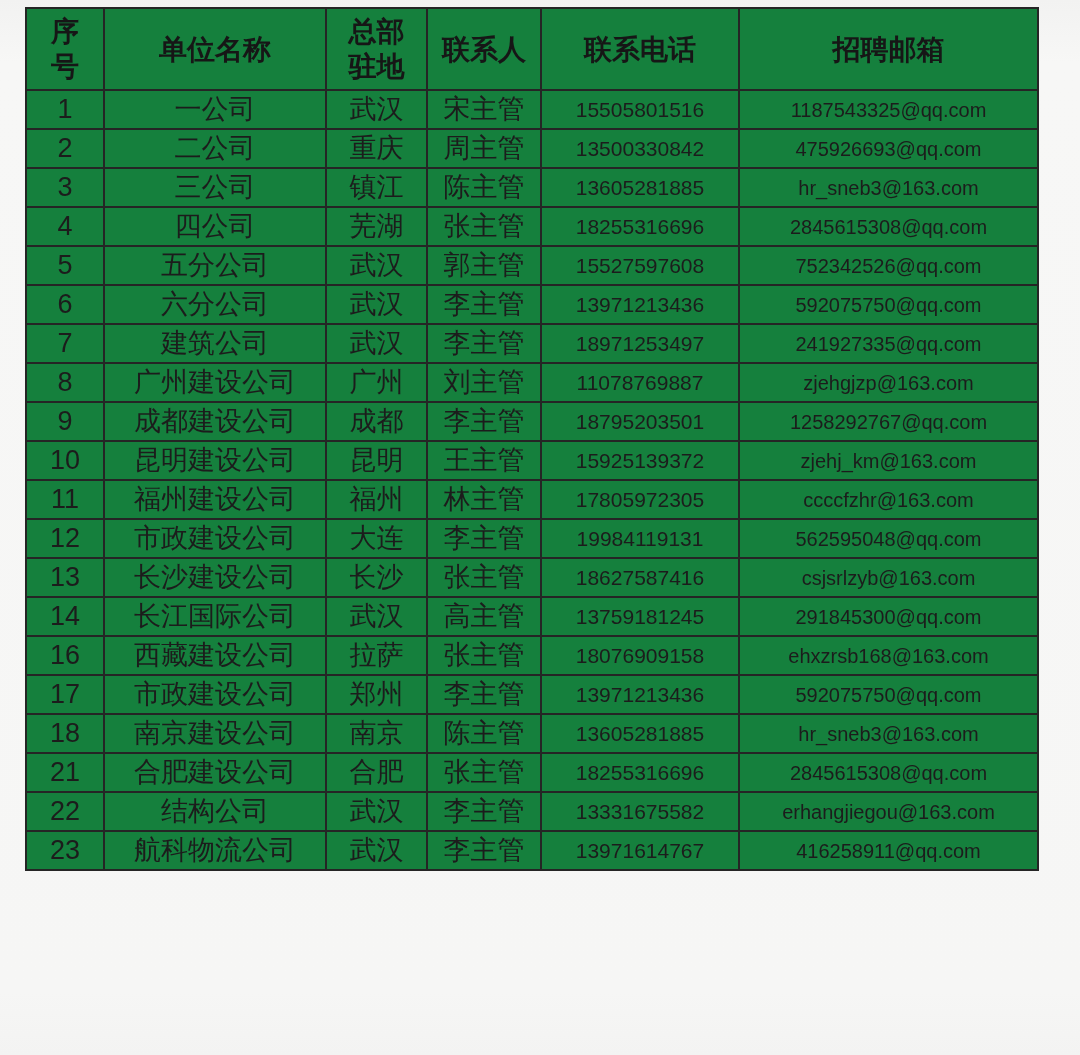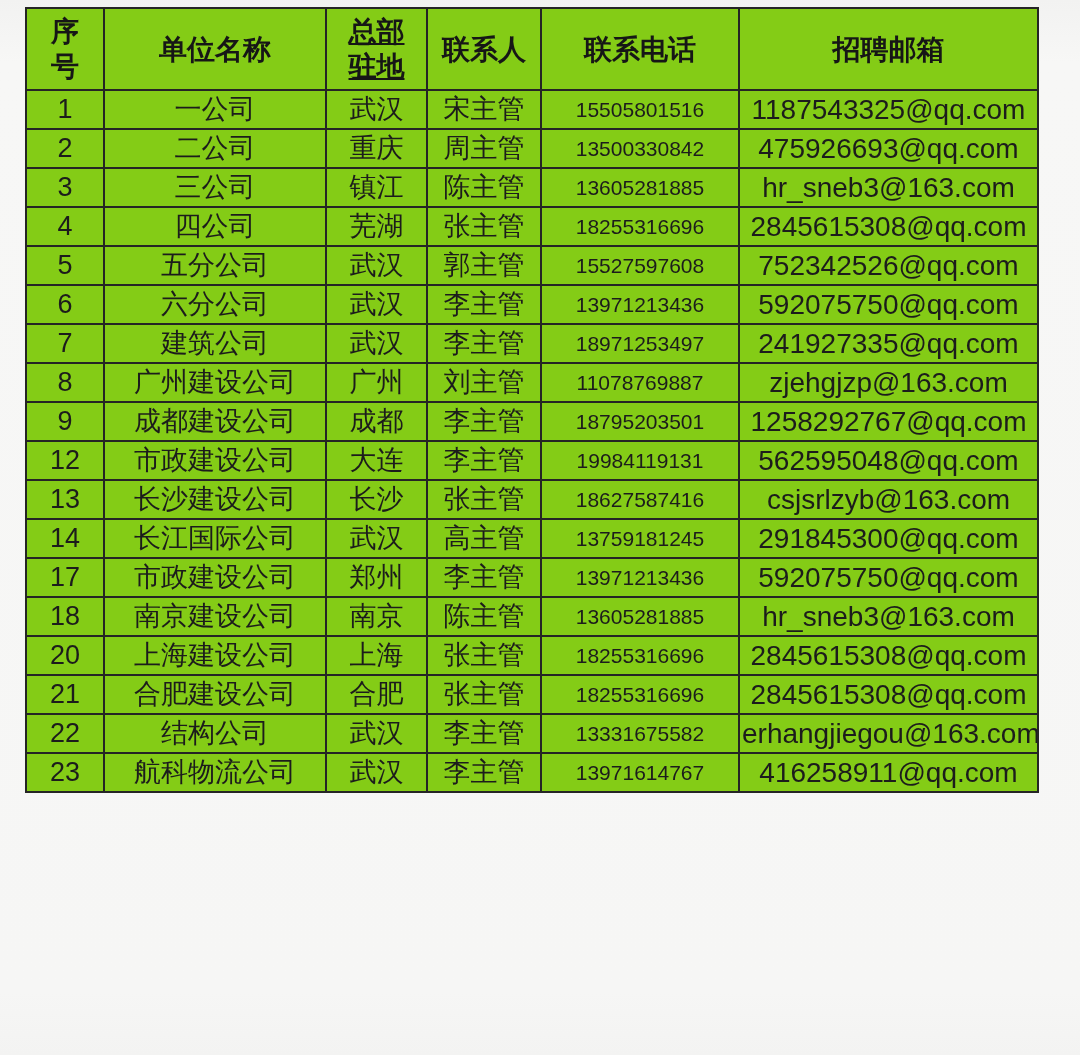--- a/index.html
+++ b/index.html
@@ -16,51 +16,51 @@
   }
   .sheet {
     position: absolute;
     top: 7px;
     left: 25px;
   }
   table.contact-table {
     border-collapse: collapse;
     table-layout: fixed;
     width: 1012px;
-    background: #84cc16;
+    background: #15803d;
   }
   .contact-table th,
   .contact-table td {
     border: 2px solid #252525;
     text-align: center;
     vertical-align: middle;
     overflow: hidden;
     white-space: normal;
   }
   .contact-table thead th {
     height: 78px;
     font-size: 28px;
     font-weight: bold;
     line-height: 1.25;
     color: #161616;
   }
   
   .contact-table th.col-serial  { padding: 0 22px; }
-  .contact-table th.col-hq      { padding: 0 12px; text-decoration: underline; }
+  .contact-table th.col-hq      { padding: 0 12px; }
   .contact-table tbody td {
     height: 37px;
     font-size: 27px;
     line-height: 1;
     padding: 0 2px;
     color: #1c1c1c;
     white-space: nowrap;
   }
   .contact-table td.cell-serial { font-size: 27px; }
   .contact-table td.cell-phone  { font-size: 21px; letter-spacing: 0px; }
-  .contact-table td.cell-email  { font-size: 28px; }
+  .contact-table td.cell-email  { font-size: 20px; }
   col.c-serial  { width: 78px;  }
   col.c-company { width: 222px; }
   col.c-hq      { width: 101px; }
   col.c-contact { width: 114px; }
   col.c-phone   { width: 198px; }
   col.c-email   { width: 299px; }
 </style>
 </head>
 <body>
 
@@ -159,21 +159,37 @@
 
   <tr>
     <td class="cell-serial">9</td>
     <td class="cell-company">成都建设公司</td>
     <td class="cell-hq">成都</td>
     <td class="cell-contact">李主管</td>
     <td class="cell-phone">18795203501</td>
     <td class="cell-email">1258292767@qq.com</td>
   </tr>
 
-
+  <tr>
+    <td class="cell-serial">10</td>
+    <td class="cell-company">昆明建设公司</td>
+    <td class="cell-hq">昆明</td>
+    <td class="cell-contact">王主管</td>
+    <td class="cell-phone">15925139372</td>
+    <td class="cell-email">zjehj_km@163.com</td>
+  </tr>
+
+  <tr>
+    <td class="cell-serial">11</td>
+    <td class="cell-company">福州建设公司</td>
+    <td class="cell-hq">福州</td>
+    <td class="cell-contact">林主管</td>
+    <td class="cell-phone">17805972305</td>
+    <td class="cell-email">ccccfzhr@163.com</td>
+  </tr>
 
   <tr>
     <td class="cell-serial">12</td>
     <td class="cell-company">市政建设公司</td>
     <td class="cell-hq">大连</td>
     <td class="cell-contact">李主管</td>
     <td class="cell-phone">19984119131</td>
     <td class="cell-email">562595048@qq.com</td>
   </tr>
 
@@ -189,48 +205,48 @@
   <tr>
     <td class="cell-serial">14</td>
     <td class="cell-company">长江国际公司</td>
     <td class="cell-hq">武汉</td>
     <td class="cell-contact">高主管</td>
     <td class="cell-phone">13759181245</td>
     <td class="cell-email">291845300@qq.com</td>
   </tr>
 
 
+  <tr>
+    <td class="cell-serial">16</td>
+    <td class="cell-company">西藏建设公司</td>
+    <td class="cell-hq">拉萨</td>
+    <td class="cell-contact">张主管</td>
+    <td class="cell-phone">18076909158</td>
+    <td class="cell-email">ehxzrsb168@163.com</td>
+  </tr>
 
   <tr>
     <td class="cell-serial">17</td>
     <td class="cell-company">市政建设公司</td>
     <td class="cell-hq">郑州</td>
     <td class="cell-contact">李主管</td>
     <td class="cell-phone">13971213436</td>
     <td class="cell-email">592075750@qq.com</td>
   </tr>
 
   <tr>
     <td class="cell-serial">18</td>
     <td class="cell-company">南京建设公司</td>
     <td class="cell-hq">南京</td>
     <td class="cell-contact">陈主管</td>
     <td class="cell-phone">13605281885</td>
     <td class="cell-email">hr_sneb3@163.com</td>
   </tr>
 
 
-  <tr>
-    <td class="cell-serial">20</td>
-    <td class="cell-company">上海建设公司</td>
-    <td class="cell-hq">上海</td>
-    <td class="cell-contact">张主管</td>
-    <td class="cell-phone">18255316696</td>
-    <td class="cell-email">2845615308@qq.com</td>
-  </tr>
 
   <tr>
     <td class="cell-serial">21</td>
     <td class="cell-company">合肥建设公司</td>
     <td class="cell-hq">合肥</td>
     <td class="cell-contact">张主管</td>
     <td class="cell-phone">18255316696</td>
     <td class="cell-email">2845615308@qq.com</td>
   </tr>
 

